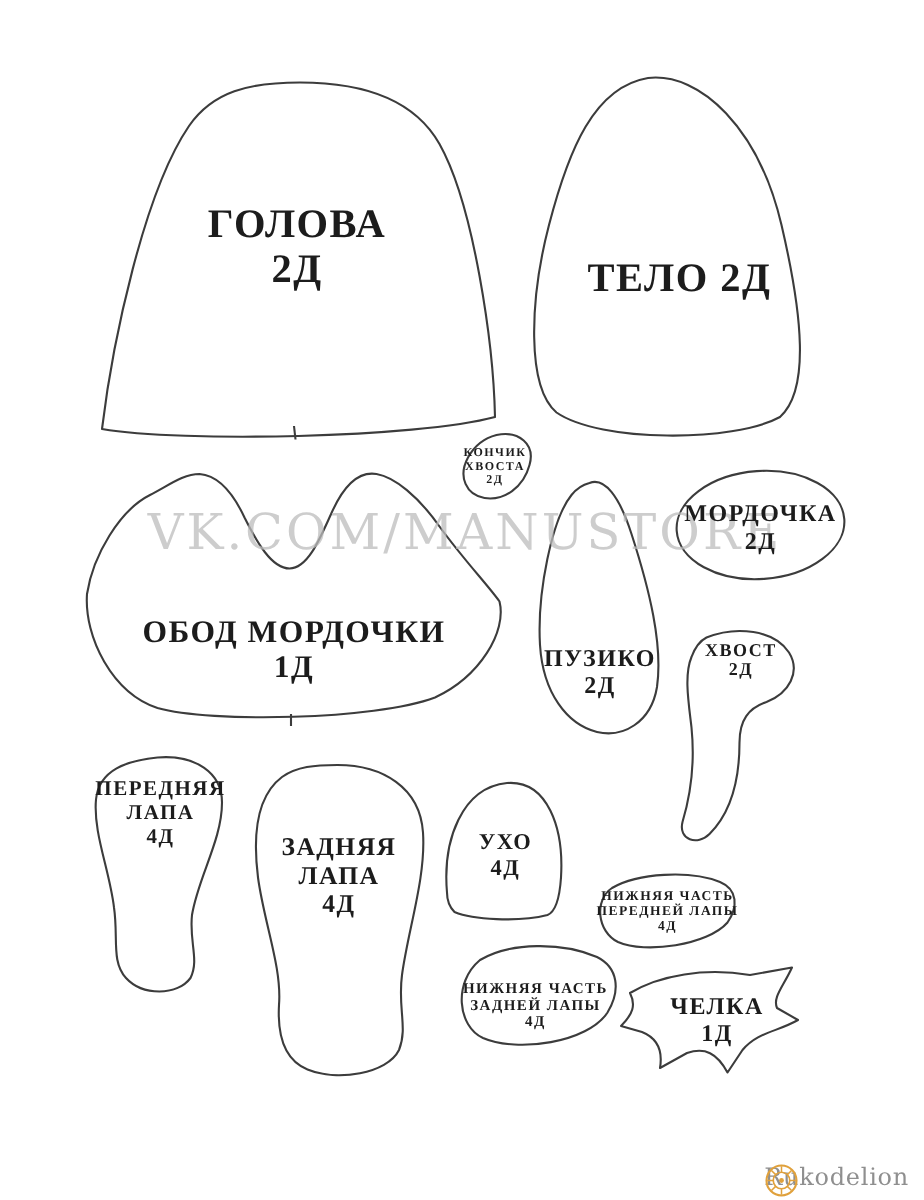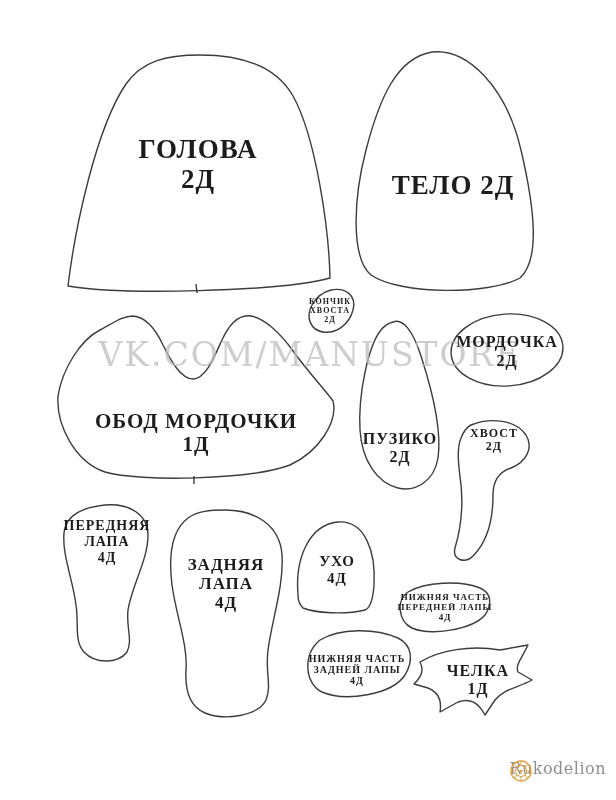--- a/index.html
+++ b/index.html
@@ -35,21 +35,21 @@
     opacity:.75;
     font-family:"DejaVu Serif", serif;
     font-size:33px;
     letter-spacing:2px;
     text-anchor:middle;
     font-weight:normal;
   }
   .footer{
     position:absolute;
     right:10px;
-    bottom:22px;
+    bottom:6px;
     display:flex;
     align-items:center;
     gap:5px;
   }
   .brand-text{
     color:#8f8f8f;
     font-family:"DejaVu Serif", serif;
     font-size:16px;
     letter-spacing:.5px;
   }

